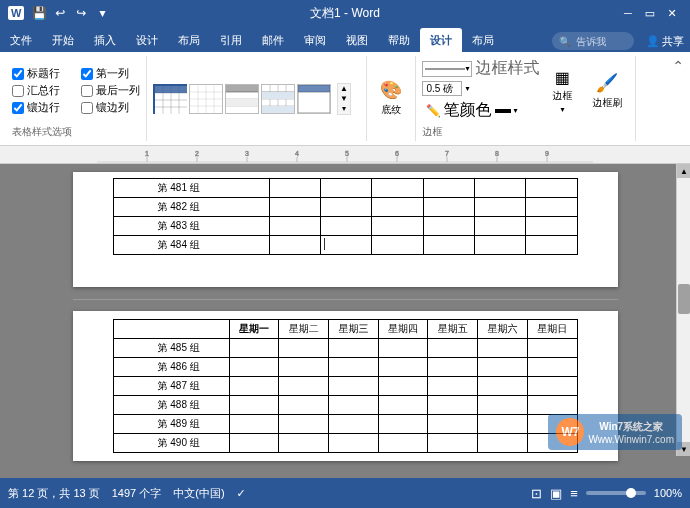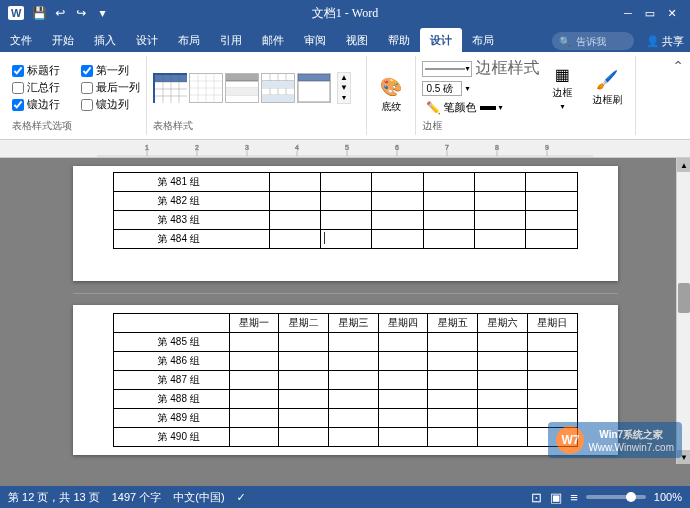--- a/index.html
+++ b/index.html
@@ -10,21 +10,21 @@
       background: #2b5797;
       color: white;
       height: 26px;
       display: flex;
       align-items: center;
       justify-content: space-between;
       padding: 0 8px;
       user-select: none;
     }
     .title-bar-left { display: flex; align-items: center; gap: 4px; }
-    .title-bar-center { position: absolute; left: 50%; transform: translateX(-50%); font-size: 12px; color: white; font-family: Liberation Serif, serif; }
+    .title-bar-center { position: absolute; left: 50%; transform: translateX(-50%); font-size: 12px; color: white; }
     .title-bar-right { display: flex; align-items: center; gap: 2px; margin-left: auto; }
     .win-btn {
       width: 20px; height: 20px; display: flex; align-items: center; justify-content: center;
       font-size: 11px; color: white; cursor: pointer; border-radius: 2px;
     }
     .title-quick-access { display: flex; gap: 3px; align-items: center; }
     .quick-btn { width: 18px; height: 18px; color: white; font-size: 12px; cursor: pointer; display: flex; align-items: center; justify-content: center; }
     .ribbon-tabs {
       display: flex;
       background: #2b5797;
@@ -163,21 +163,21 @@
       height: 12px;
       background: #333;
       animation: blink 1s step-start infinite;
     }
     @keyframes blink { 50% { opacity: 0; } }
 
     
     .status-bar {
       background: #2b5797;
       color: white;
-      height: 22px;
+      height: 30px;
       display: flex;
       align-items: center;
       padding: 0 8px;
       font-size: 11px;
       gap: 12px;
       flex-shrink: 0;
     }
     .status-bar-right {
       margin-left: auto;
       display: flex;
@@ -385,21 +385,20 @@
             </svg>
           </div>
         </div>
 
         <div class="scroll-arrow" style="margin-left:2px;">
           <span>▲</span>
           <span>▼</span>
           <span>▾</span>
         </div>
       </div>
-      <div class="ribbon-group-label">表格样式</div>
     </div>
 
     <div class="ribbon-group" style="min-width:45px;">
       <div class="ribbon-group-content">
         <div class="border-btn">
           <span style="font-size:18px;">🎨</span>
           <span style="font-size:10px;">底纹</span>
         </div>
       </div>
       <div class="ribbon-group-label"></div>
@@ -417,21 +416,21 @@
               <span style="font-size:8px;margin-left:auto;">▾</span>
             </div>
             <span style="font-size:16px;color:#666;">边框样式</span>
           </div>
           <div class="width-row">
             <input class="width-input" value="0.5 磅" style="">
             <span style="font-size:8px;">▾</span>
           </div>
           <div class="color-btn">
             <span style="font-size:12px;">✏️</span>
-            <span style="font-size:11px;">笔颜色</span>
+            <span style="font-size:16px;">笔颜色</span>
             <span style="display:inline-block;width:16px;height:4px;background:#000;margin-left:2px;"></span>
             <span style="font-size:8px;">▾</span>
           </div>
         </div>
 
         <div class="border-btn">
           <span style="font-size:16px;">▦</span>
           <span style="font-size:10px;">边框</span>
           <span style="font-size:8px;">▾</span>
         </div>
@@ -526,21 +525,21 @@
 
     <div style="width:545px;text-align:center;position:relative;height:4px;">
       <div style="height:1px;background:#999;width:100%;position:absolute;top:2px;"></div>
     </div>
 
     <div class="page page-lower" style="padding-top:8px;">
       <table class="doc-table">
         <thead>
           <tr>
             <th style="font-weight:normal;"></th>
-            <th style="font-weight:normal;margin-top:20px;">星期一</th>
+            <th style="font-weight:bold;margin-top:20px;">星期一</th>
             <th style="font-weight:normal;">星期二</th>
             <th style="font-weight:normal;">星期三</th>
             <th style="font-weight:normal;">星期四</th>
             <th style="font-weight:normal;">星期五</th>
             <th style="font-weight:normal;">星期六</th>
             <th style="font-weight:normal;">星期日</th>
           </tr>
         </thead>
         <tbody>
           <tr>

